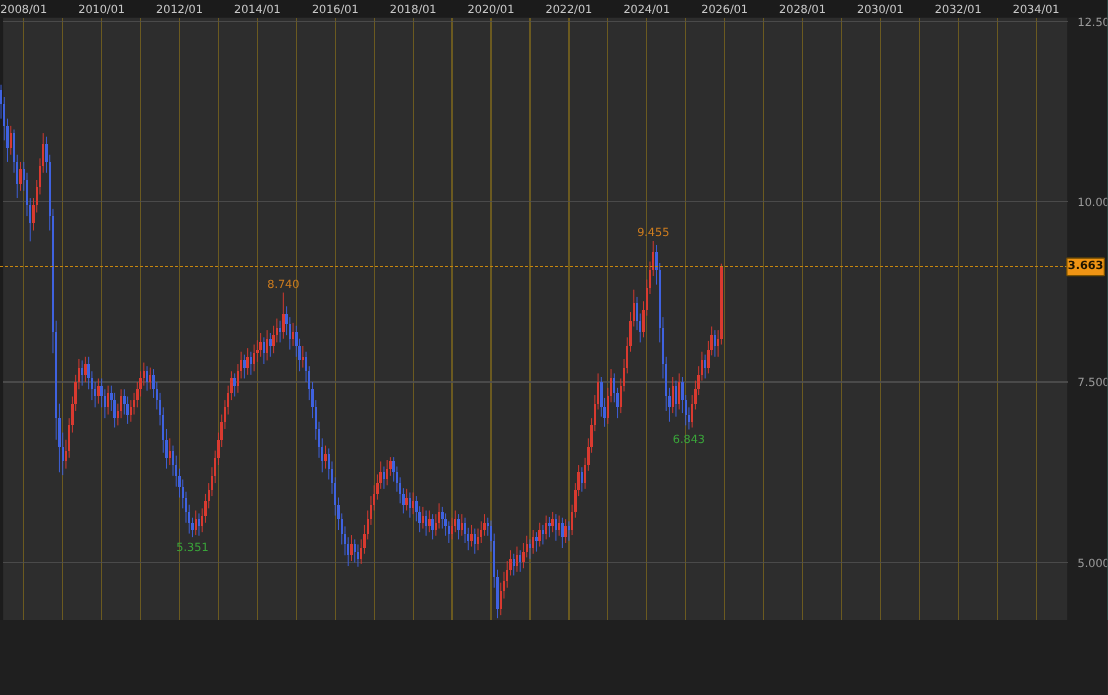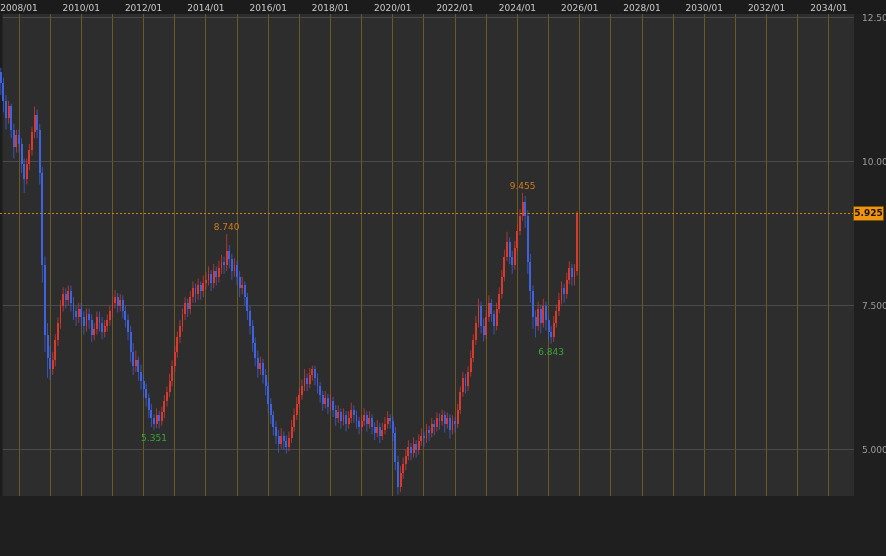--- a/index.html
+++ b/index.html
@@ -517,14 +517,14 @@
       <line x1="577.1041666666666" y1="210.97279999999995" x2="577.1041666666666" y2="275.6304" stroke="#d93a30" stroke-width="0.8" opacity="0.95"></line>
       <rect x="576.1541666666666" y="213.45519000000002" width="1.9" height="57.556809999999984" fill="#d93a30" shape-rendering="crispEdges"></rect>
       <line x1="0" y1="213.45519000000002" x2="854" y2="213.45519000000002" stroke="#c8870f" stroke-width="1" stroke-dasharray="2 2" shape-rendering="crispEdges"></line>
       <text x="226.66666666666666" y="230.06479999999996" fill="#cf7d1e" font-size="9px" text-anchor="middle">8.740</text>
       <text x="522.5916666666667" y="188.78785" fill="#cf7d1e" font-size="9px" text-anchor="middle">9.455</text>
       <text x="153.98333333333332" y="440.71177" fill="#3aa53a" font-size="9px" text-anchor="middle">5.351</text>
       <text x="397.9916666666667" y="505.54256" fill="#3aa53a" font-size="9px" text-anchor="middle">4.228</text>
       <text x="551.1458333333333" y="354.57860999999997" fill="#3aa53a" font-size="9px" text-anchor="middle">6.843</text>
       <rect x="857" y="552" width="17" height="4" fill="#8a8a8a"></rect>
     </svg>
-  <div id="price-tag" style="top: 205.955px;">5.925</div>
+  <div id="price-tag" style="top: 205.955px;">3.663</div>
 </div>
 
 </body></html>

